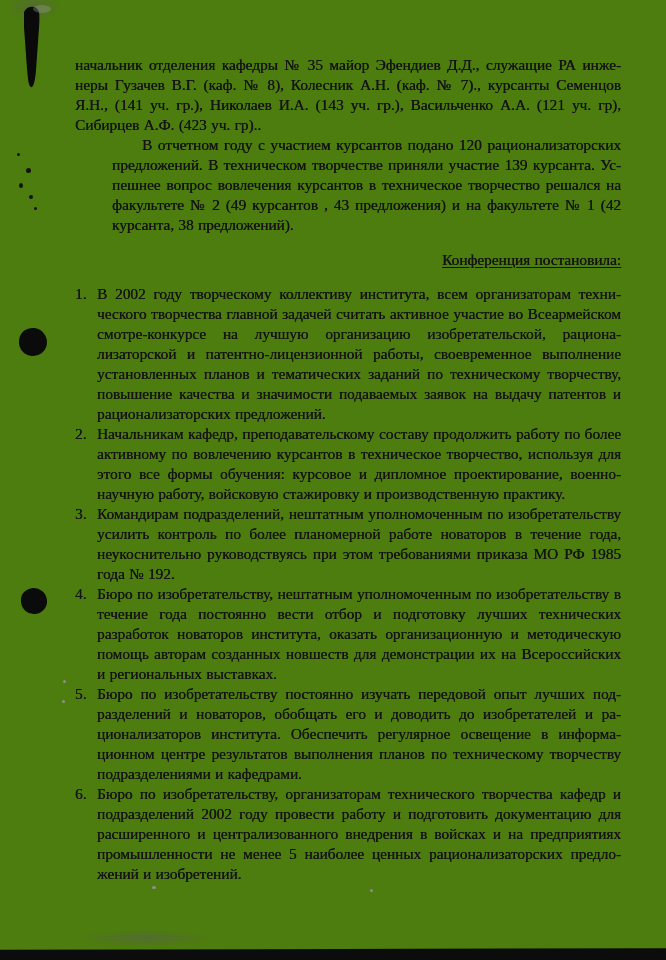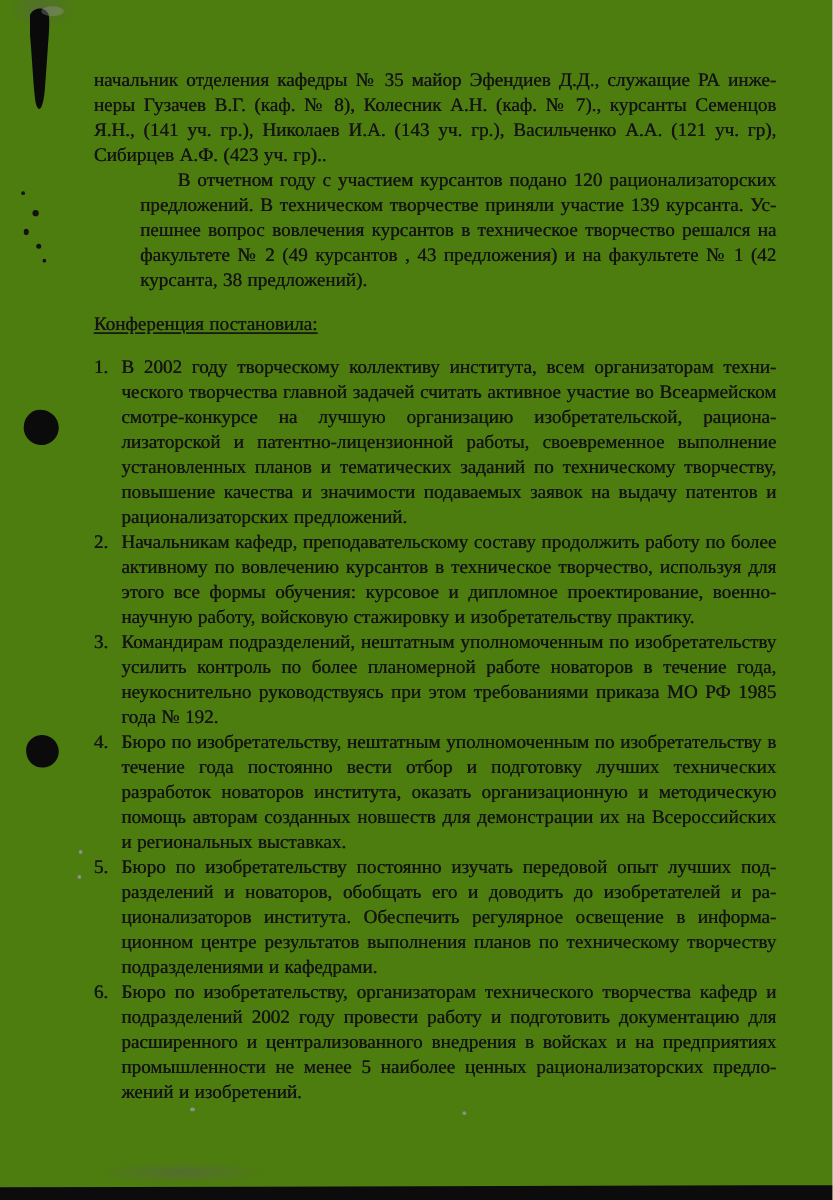--- a/index.html
+++ b/index.html
@@ -19,21 +19,21 @@
     font-size:15.3px;
     line-height:20px;
     text-align:justify;
     text-shadow:0.3px 0 0 currentColor; 
     word-spacing:0.5px;
   }
   .para{margin:0;}
   .para.indent{text-indent:30px;margin-left:37px;}
   .heading{
     margin:15px 0 14px 0;
-    text-align:left;
+    text-align:right;
     text-indent:0;
   }
   .heading .u{
     text-decoration:underline;
     text-underline-offset:2px;
   }
   .rlist{margin:0;}
   .ritem{display:flex;margin:0;}
   .rnum{flex:none;width:22px;}
   .rtext{flex:1;text-align:justify;}
@@ -95,21 +95,21 @@
 
     <div class="rlist">
 
       <div class="ritem">
         <span class="rnum">1.</span>
         <span class="rtext">В 2002 году творческому коллективу института, всем организаторам техни­ческого творчества главной задачей считать активное участие во Всеармей­ском смотре-конкурсе на лучшую организацию изобретательской, рациона­лизаторской и патентно-лицензионной работы, своевременное выполнение установленных планов и тематических заданий по техническому творчеству, повышение качества и значимости подаваемых заявок на выдачу патентов и рационализаторских предложений.</span>
       </div>
 
       <div class="ritem">
         <span class="rnum">2.</span>
-        <span class="rtext">Начальникам кафедр, преподавательскому составу продолжить работу по более активному по вовлечению курсантов в техническое творчество, ис­пользуя  для этого все формы обучения: курсовое и дипломное  проектиро­вание, военно-научную работу, войсковую стажировку и изобретательству практику.</span>
+        <span class="rtext">Начальникам кафедр, преподавательскому составу продолжить работу по более активному по вовлечению курсантов в техническое творчество, ис­пользуя  для этого все формы обучения: курсовое и дипломное  проектиро­вание, военно-научную работу, войсковую стажировку и производственную практику.</span>
       </div>
 
       <div class="ritem">
         <span class="rnum">3.</span>
         <span class="rtext">Командирам подразделений, нештатным уполномоченным по изобретатель­ству усилить контроль по более планомерной работе новаторов в течение года, неукоснительно руководствуясь при этом требованиями приказа МО РФ 1985 года № 192.</span>
       </div>
 
       <div class="ritem">
         <span class="rnum">4.</span>
         <span class="rtext">Бюро по изобретательству, нештатным уполномоченным по изобретательст­ву в течение года постоянно вести отбор и подготовку лучших технических разработок новаторов института, оказать организационную и методическую помощь авторам созданных новшеств для демонстрации их на Всероссий­ских и региональных выставках.</span>

